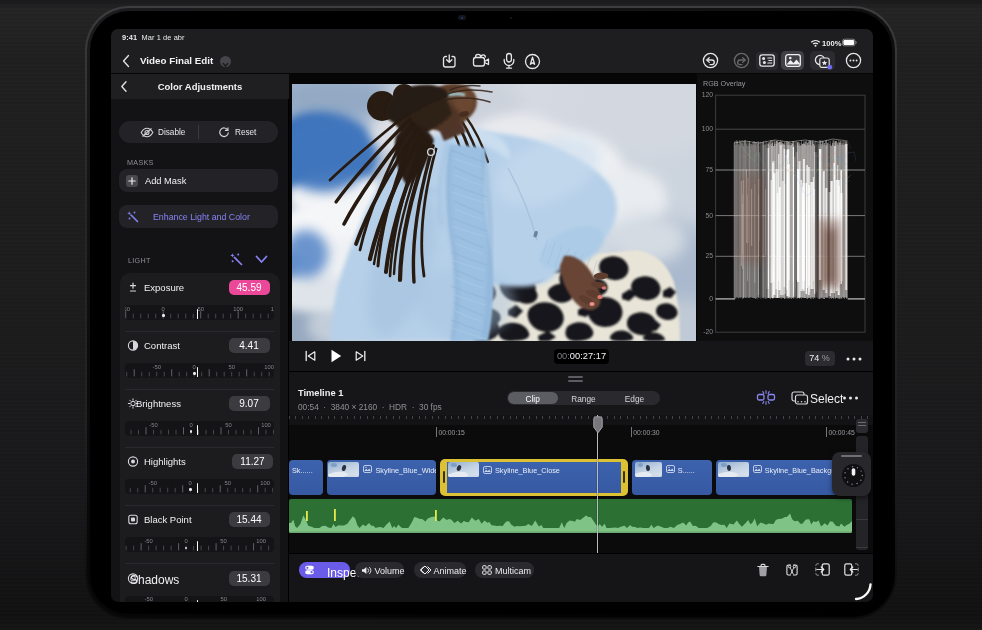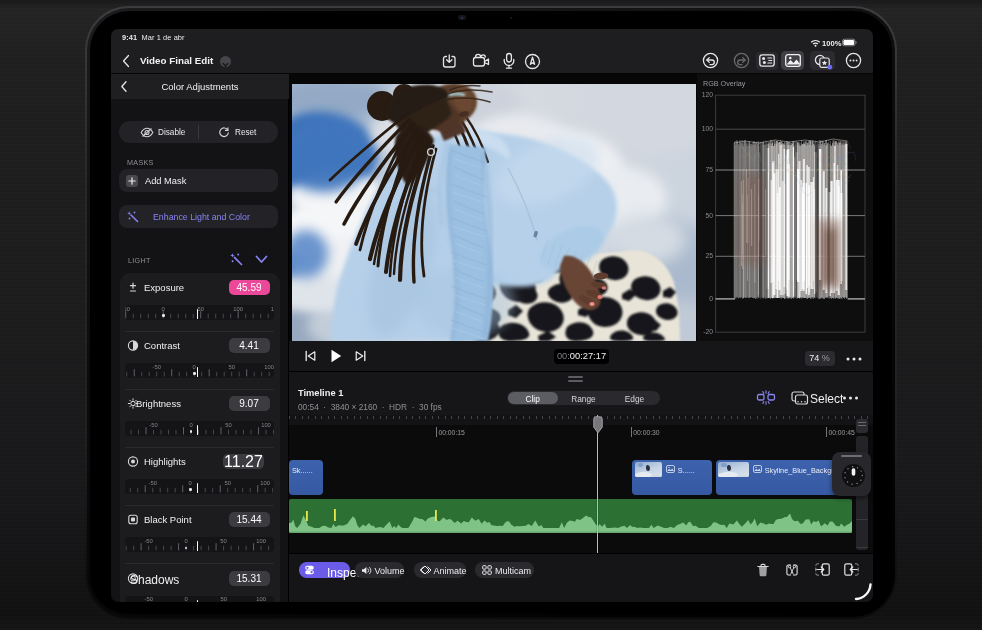--- a/index.html
+++ b/index.html
@@ -94,21 +94,21 @@
 <circle cx="8.5" cy="8.5" r="7.1" class="ic"></circle>
 <circle cx="5.4" cy="8.5" r="0.95" fill="#e6e6e8"></circle>
       <circle cx="8.5" cy="8.5" r="0.95" fill="#e6e6e8"></circle>
       <circle cx="11.6" cy="8.5" r="0.95" fill="#e6e6e8"></circle>
     </svg>
 <div class="abs" style="left:0;top:45px;width:178px;height:528px;background:#131315;border-right:1px solid #000"></div>
     <div class="abs" style="left:0;top:45px;width:178px;height:25px;background:#1f1f22"></div>
     <svg class="abs" style="left:7px;top:51px" width="13" height="13" viewBox="0 0 13 13">
       <path d="M8 1.8 L3.8 6.5 L8 11.2" class="ic" stroke-width="1.5"></path>
     </svg>
-    <div class="abs" style="left:0;top:52px;width:178px;text-align:center;font-size:9.5px;font-weight:normal;color:#f0f0f2">Color Adjustments</div>
+    <div class="abs" style="left:0;top:52px;width:178px;text-align:center;font-size:9.5px;font-weight:bold;color:#f0f0f2">Color Adjustments</div>
     <div class="abs" style="left:7.5px;top:92px;width:159px;height:22px;border-radius:11px;background:#232327"></div>
     <div class="abs" style="left:86.5px;top:96px;width:1px;height:14px;background:#3a3a3e"></div>
     <svg class="abs" style="left:29px;top:97.5px" width="14" height="11" viewBox="0 0 14 11">
 <path d="M1.2 5.5 C2.8 2.6 4.8 1.2 7 1.2 C9.2 1.2 11.2 2.6 12.8 5.5 C11.2 8.4 9.2 9.8 7 9.8 C4.8 9.8 2.8 8.4 1.2 5.5 Z" fill="none" stroke="#d2d2d6" stroke-width="1.1"></path>
 <circle cx="7" cy="5.5" r="2" fill="none" stroke="#d2d2d6" stroke-width="1.1"></circle>
 <line x1="2.5" y1="9.5" x2="11.5" y2="1.5" stroke="#d2d2d6" stroke-width="1.1"></line>
     </svg>
     <div class="abs" style="left:47px;top:98.5px;font-size:8.2px;color:#e8e8ea">Disable</div>
     <svg class="abs" style="left:107px;top:97px" width="12" height="12" viewBox="0 0 12 12">
 <path d="M9.8 4.2 A4.3 4.3 0 1 0 10.3 6.8" fill="none" stroke="#d2d2d6" stroke-width="1.2" stroke-linecap="round"></path>
@@ -260,21 +260,21 @@
       </svg>
       <div style="position:absolute;left:64.8px;top:9.4px;width:2.6px;height:2.6px;border-radius:50%;background:#e8e8ea"></div>
       <div style="position:absolute;left:71.7px;top:4.2px;width:1.7px;height:10px;background:#fff;border-radius:1px"></div>
     </div>
     <div class="abs" style="left:14px;top:417.7px;width:149px;height:1px;background:#2a2a2e"></div>
     <svg class="abs" style="left:16px;top:427.2px" width="12" height="11" viewBox="0 0 12 11">
       <circle cx="6" cy="5.5" r="4.6" fill="none" stroke="#d8d8dc" stroke-width="1.1"></circle>
       <circle cx="6" cy="5.5" r="2" fill="#d8d8dc"></circle>
     </svg>
     <div class="abs" style="left:33px;top:427.3px;font-size:9.5px;color:#f0f0f2">Highlights</div>
-    <div class="abs" style="left:112px;top:425.2px;width:41px;height:15px;border-radius:5px;background:#3b3b40;color:#fff;font-size:16px;text-align:center;line-height:15px">11.27</div>
+    <div class="abs" style="left:121px;top:425.2px;width:41px;height:15px;border-radius:5px;background:#3b3b40;color:#fff;font-size:10px;text-align:center;line-height:15px">11.27</div>
     <div class="abs" style="left:14px;top:450.1px;width:149px;height:14.6px;border-radius:4px;background:#141417;overflow:hidden">
       <div style="position:absolute;left:21.7px;top:0.8px;width:12px;text-align:center;font-size:5.8px;color:#86868c">-50</div>
       <div style="position:absolute;left:59.2px;top:0.8px;width:12px;text-align:center;font-size:5.8px;color:#86868c">0</div>
       <div style="position:absolute;left:96.7px;top:0.8px;width:12px;text-align:center;font-size:5.8px;color:#86868c">50</div>
       <div style="position:absolute;left:134.2px;top:0.8px;width:12px;text-align:center;font-size:5.8px;color:#86868c">100</div>
       <svg style="position:absolute;left:0;top:0" width="149" height="14.6" viewBox="0 0 149 14.6">
         <line x1="5.20" y1="8.8" x2="5.20" y2="13.4" stroke="#47474d" stroke-width="1"></line>
         <line x1="12.70" y1="8.8" x2="12.70" y2="13.4" stroke="#47474d" stroke-width="1"></line>
         <line x1="20.20" y1="6.2" x2="20.20" y2="13.4" stroke="#60606a" stroke-width="1"></line>
         <line x1="27.70" y1="8.8" x2="27.70" y2="13.4" stroke="#47474d" stroke-width="1"></line>
@@ -1072,20 +1072,34 @@
     <div class="abs" style="left:178px;top:387px;width:584px;height:2.6px;background:repeating-linear-gradient(90deg,#4c4c52 0 1px,transparent 1px 6.5px);opacity:0.85"></div>
     <div class="abs" style="left:324.9px;top:398px;width:1px;height:10px;background:#76767c"></div>
     <div class="abs" style="left:327.4px;top:399.5px;font-size:6.8px;color:#9a9aa0">00:00:15</div>
     <div class="abs" style="left:519.7px;top:398px;width:1px;height:10px;background:#76767c"></div>
     <div class="abs" style="left:522.2px;top:399.5px;font-size:6.8px;color:#9a9aa0">00:00:30</div>
     <div class="abs" style="left:714.9px;top:398px;width:1px;height:10px;background:#76767c"></div>
     <div class="abs" style="left:717.4px;top:399.5px;font-size:6.8px;color:#9a9aa0">00:00:45</div>
     <div class="abs" style="left:178px;top:431px;width:34px;height:34.5px;border-radius:4px;background:linear-gradient(180deg,#3d62ad,#3659a2);overflow:hidden">
       <div style="position:absolute;left:3px;top:5.5px;font-size:7.3px;color:#e8edf6;white-space:nowrap">Sk......</div>
     </div>
+    <div class="abs" style="left:216.4px;top:431px;width:109.1px;height:34.5px;border-radius:4px;background:linear-gradient(180deg,#3d62ad,#3659a2);overflow:hidden">
+      <div style="position:absolute;left:1.0999999999999943px;top:2.2px;width:31px;height:14.5px;border-radius:2px;overflow:hidden;background:linear-gradient(160deg,#90abce,#c3d2e3 50%,#dde5ee)">
+        <div style="position:absolute;left:-2px;bottom:-4px;width:22px;height:9px;background:#e6ebf2;border-radius:50% 45% 0 0;transform:rotate(-6deg)"></div>
+        <div style="position:absolute;right:-3px;bottom:-5px;width:19px;height:7px;background:#cfdae7;border-radius:55% 45% 0 0;transform:rotate(5deg)"></div>
+        <div style="position:absolute;left:14px;top:3px;width:4px;height:6px;background:#2a3140;border-radius:45% 55% 50% 50%;transform:rotate(18deg)"></div>
+        <div style="position:absolute;left:3px;top:1px;width:6px;height:4px;background:#6f93bf;border-radius:50%;opacity:0.7"></div>
+      </div>
+      <svg style="position:absolute;left:36.099999999999994px;top:5px" width="9" height="8" viewBox="0 0 9 8">
+        <rect x="0.5" y="0.5" width="8" height="7" rx="1.5" fill="none" stroke="#cdd6ea" stroke-width="0.9"></rect>
+        <path d="M1.2 6 L3.2 3.8 L4.8 5.2 L6.2 3.6 L7.8 6 Z" fill="#cdd6ea"></path>
+        <circle cx="3" cy="2.4" r="0.7" fill="#cdd6ea"></circle>
+      </svg>
+      <div style="position:absolute;left:48.099999999999994px;top:5.5px;font-size:7.3px;color:#e8edf6;white-space:nowrap">Skyline_Blue_Wide</div>
+    </div>
     <div class="abs" style="left:521.2px;top:431px;width:80.29999999999995px;height:34.5px;border-radius:4px;background:linear-gradient(180deg,#3d62ad,#3659a2);overflow:hidden">
       <div style="position:absolute;left:2.599999999999909px;top:2.2px;width:27px;height:14.5px;border-radius:2px;overflow:hidden;background:linear-gradient(160deg,#90abce,#c3d2e3 50%,#dde5ee)">
         <div style="position:absolute;left:-2px;bottom:-4px;width:19px;height:9px;background:#e6ebf2;border-radius:50% 45% 0 0;transform:rotate(-5deg)"></div>
         <div style="position:absolute;right:-3px;bottom:-5px;width:16px;height:7px;background:#cfdae7;border-radius:55% 45% 0 0;transform:rotate(5deg)"></div>
         <div style="position:absolute;left:11px;top:3px;width:4px;height:6px;background:#2a3140;border-radius:45% 55% 50% 50%;transform:rotate(-7deg)"></div>
         <div style="position:absolute;left:3px;top:1px;width:5px;height:4px;background:#6f93bf;border-radius:50%;opacity:0.7"></div>
       </div>
       <svg style="position:absolute;left:33.59999999999991px;top:5px" width="9" height="8" viewBox="0 0 9 8">
         <rect x="0.5" y="0.5" width="8" height="7" rx="1.5" fill="none" stroke="#cdd6ea" stroke-width="0.9"></rect>
         <path d="M1.2 6 L3.2 3.8 L4.8 5.2 L6.2 3.6 L7.8 6 Z" fill="#cdd6ea"></path>
@@ -1099,20 +1113,37 @@
         <div style="position:absolute;right:-3px;bottom:-5px;width:19px;height:7px;background:#cfdae7;border-radius:55% 45% 0 0;transform:rotate(0deg)"></div>
         <div style="position:absolute;left:9px;top:3px;width:4px;height:6px;background:#2a3140;border-radius:45% 55% 50% 50%;transform:rotate(-5deg)"></div>
         <div style="position:absolute;left:3px;top:1px;width:6px;height:4px;background:#6f93bf;border-radius:50%;opacity:0.7"></div>
       </div>
       <svg style="position:absolute;left:36.700000000000045px;top:5px" width="9" height="8" viewBox="0 0 9 8">
         <rect x="0.5" y="0.5" width="8" height="7" rx="1.5" fill="none" stroke="#cdd6ea" stroke-width="0.9"></rect>
         <path d="M1.2 6 L3.2 3.8 L4.8 5.2 L6.2 3.6 L7.8 6 Z" fill="#cdd6ea"></path>
         <circle cx="3" cy="2.4" r="0.7" fill="#cdd6ea"></circle>
       </svg>
       <div style="position:absolute;left:48.700000000000045px;top:5.5px;font-size:7.3px;color:#e8edf6;white-space:nowrap">Skyline_Blue_Backgroun</div>
+    </div>
+    <div class="abs" style="left:329px;top:430px;width:188.39999999999998px;height:36.5px;border-radius:5px;background:#ddc134;overflow:hidden">
+      <div style="position:absolute;left:7px;top:2.5px;width:174.39999999999998px;height:31.5px;background:linear-gradient(180deg,#3d62ad,#3659a2)"></div>
+      <div style="position:absolute;left:7.5px;top:3.2px;width:31px;height:14.5px;border-radius:2px;overflow:hidden;background:linear-gradient(160deg,#90abce,#c3d2e3 50%,#dde5ee)">
+        <div style="position:absolute;left:-2px;bottom:-4px;width:22px;height:9px;background:#e6ebf2;border-radius:50% 45% 0 0;transform:rotate(-8deg)"></div>
+        <div style="position:absolute;right:-3px;bottom:-5px;width:19px;height:7px;background:#cfdae7;border-radius:55% 45% 0 0;transform:rotate(-3deg)"></div>
+        <div style="position:absolute;left:9px;top:3px;width:4px;height:6px;background:#2a3140;border-radius:45% 55% 50% 50%;transform:rotate(23deg)"></div>
+        <div style="position:absolute;left:3px;top:1px;width:6px;height:4px;background:#6f93bf;border-radius:50%;opacity:0.7"></div>
+      </div>
+      <svg style="position:absolute;left:43px;top:6.5px" width="9" height="8" viewBox="0 0 9 8">
+        <rect x="0.5" y="0.5" width="8" height="7" rx="1.5" fill="none" stroke="#cdd6ea" stroke-width="0.9"></rect>
+        <path d="M1.2 6 L3.2 3.8 L4.8 5.2 L6.2 3.6 L7.8 6 Z" fill="#cdd6ea"></path>
+        <circle cx="3" cy="2.4" r="0.7" fill="#cdd6ea"></circle>
+      </svg>
+      <div style="position:absolute;left:55px;top:7px;font-size:7.3px;color:#e8edf6;white-space:nowrap">Skyline_Blue_Close</div>
+      <div style="position:absolute;left:3.2px;top:12px;width:2px;height:12px;border-radius:1px;background:#3a3408"></div>
+      <div style="position:absolute;left:183.2px;top:12px;width:2px;height:12px;border-radius:1px;background:#3a3408"></div>
     </div>
     <div class="abs" style="left:178px;top:470px;width:562.5px;height:34px;overflow:hidden;border-radius:2px">
       <svg width="563" height="34" viewBox="0 0 563 34" style="position:absolute;left:0;top:0">
         <rect width="563" height="34" fill="#2c7034"></rect>
         <polygon points="0,34 0.0,24.1 2.4,23.8 4.3,20.5 6.2,27.3 8.1,29.0 11.4,24.9 14.4,16.2 16.9,21.1 19.2,26.7 22.5,27.7 25.4,29.0 27.3,29.0 30.4,29.0 33.2,27.1 36.4,26.7 39.3,28.5 42.4,29.0 44.4,24.9 46.5,28.1 49.6,26.2 52.0,26.5 54.9,26.6 58.4,24.8 60.3,22.0 63.9,17.2 66.3,19.7 68.4,26.2 70.5,29.0 73.9,25.5 76.6,27.3 80.0,23.9 82.4,26.7 84.5,26.7 86.7,29.0 89.0,28.2 91.5,27.9 94.5,29.0 97.5,25.6 100.7,22.5 103.2,29.0 105.2,27.0 107.2,29.0 109.3,25.6 111.2,27.6 113.2,29.0 115.7,29.0 119.3,29.0 121.2,26.0 123.5,22.0 125.3,18.1 127.4,18.6 131.0,20.0 133.2,19.9 136.4,22.4 138.8,19.5 142.4,18.0 145.7,17.4 148.4,21.7 150.7,22.3 154.2,18.4 157.8,21.0 160.0,20.1 162.2,20.4 165.5,24.1 168.7,21.7 172.2,24.6 174.8,21.9 177.2,22.9 179.7,23.3 182.8,18.6 186.3,21.7 189.8,20.1 192.6,24.7 195.6,21.5 198.2,23.7 200.3,23.0 202.6,26.2 205.1,26.5 207.6,27.1 211.0,26.7 213.7,27.1 215.5,24.4 217.3,22.4 220.0,22.3 222.4,25.8 225.6,27.7 227.8,27.0 230.6,27.3 234.0,27.1 236.7,26.7 239.3,24.9 242.8,26.9 246.3,21.5 249.8,27.6 252.4,25.9 254.3,28.9 257.8,29.0 260.7,29.0 264.3,28.9 266.8,29.0 270.1,29.0 272.8,23.2 275.2,29.0 277.8,23.7 280.7,21.6 283.9,22.0 285.8,22.8 287.8,20.1 291.1,21.0 293.9,19.0 297.0,16.6 299.9,18.2 301.8,18.0 304.2,21.4 306.5,24.9 308.8,27.5 310.7,25.1 313.0,27.8 315.7,24.8 317.5,29.0 320.3,29.0 323.8,28.8 326.4,28.6 328.9,29.0 332.5,27.6 335.5,26.8 338.0,29.0 341.1,25.9 343.0,27.7 346.1,27.9 348.4,29.0 351.0,28.4 354.5,29.0 358.1,29.0 359.9,29.0 362.6,25.8 364.4,29.0 366.3,28.1 368.5,26.5 371.6,27.4 375.0,29.0 378.6,29.0 381.5,27.7 384.9,29.0 388.2,25.9 390.9,25.1 394.2,23.4 397.2,26.6 399.1,23.6 401.1,22.5 404.0,26.9 406.7,26.7 409.8,29.0 412.8,29.0 415.1,29.0 418.2,28.9 421.7,27.1 424.4,23.3 427.3,23.5 429.6,25.0 432.4,26.0 435.4,25.7 437.7,29.0 440.4,24.6 442.5,25.0 444.4,25.4 447.9,21.5 450.1,24.7 452.9,27.8 456.4,24.3 459.2,20.9 461.4,25.3 463.2,23.9 465.8,19.6 468.2,27.2 471.5,23.6 474.6,24.5 477.1,25.7 479.9,24.5 482.2,25.0 484.5,24.9 486.8,20.9 489.3,19.9 492.5,19.7 496.0,18.0 497.9,18.0 501.1,14.6 503.0,20.0 505.4,22.2 508.9,21.8 511.3,24.8 513.4,24.8 516.8,20.5 520.3,20.3 522.3,25.6 524.3,22.2 527.1,23.0 529.6,21.6 532.1,27.6 535.7,24.3 538.6,26.5 540.9,22.5 543.5,22.5 546.9,26.8 550.3,27.6 552.1,24.4 555.4,27.8 557.6,26.0 560.3,24.7 563,22 563,34" fill="#7fc386"></polygon>
         <rect x="0" y="32.5" width="563" height="1.5" fill="#69a86f"></rect>
         <rect x="17" y="12" width="1.8" height="10" fill="#e8e84a"></rect>
         <rect x="45" y="10" width="1.8" height="12" fill="#e8e84a"></rect>
         <rect x="146" y="11" width="1.8" height="11" fill="#e8e84a"></rect>
       </svg>

